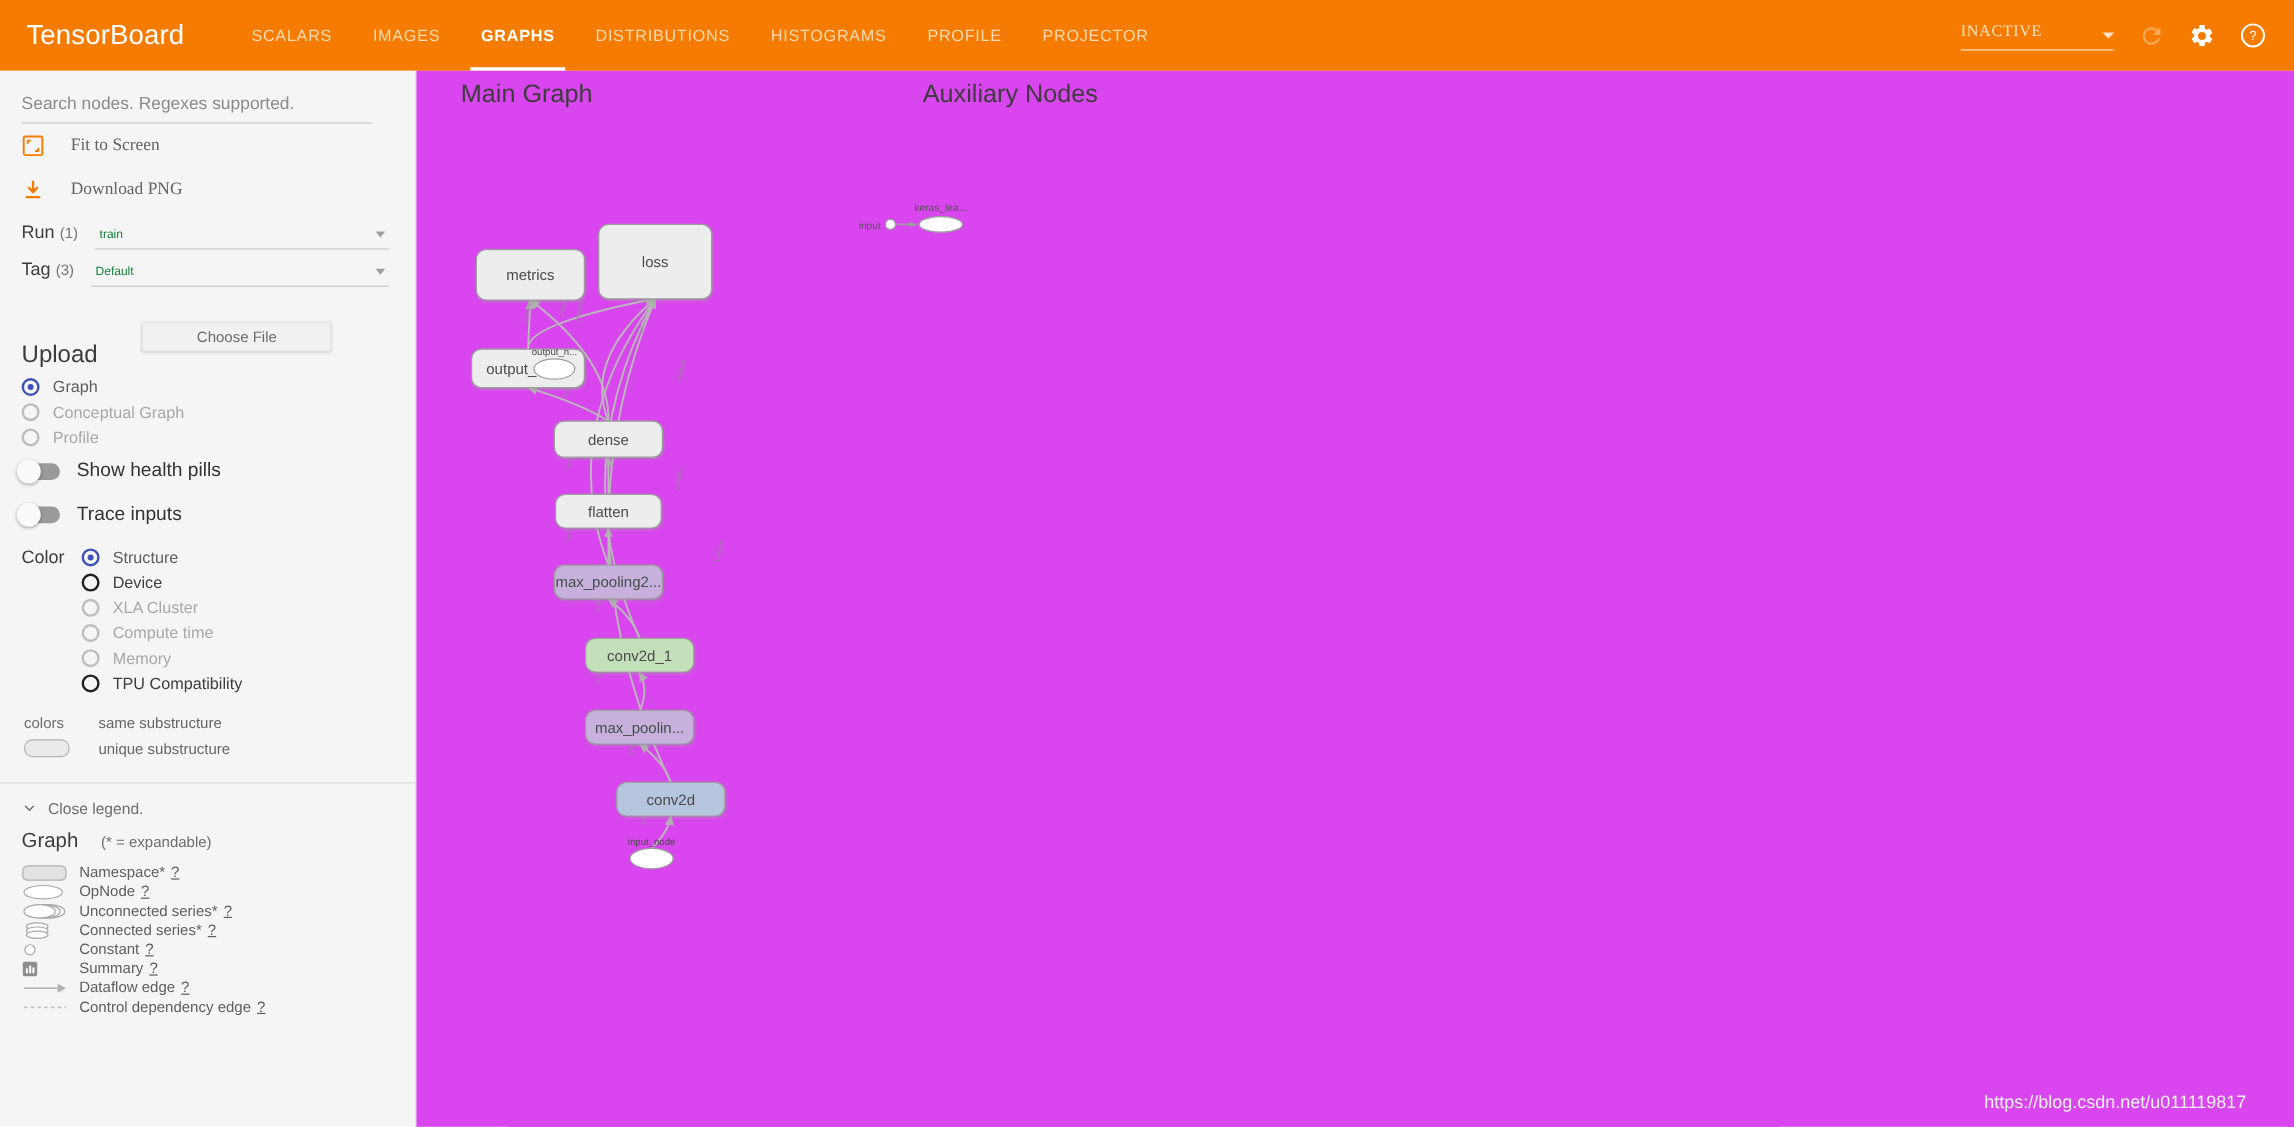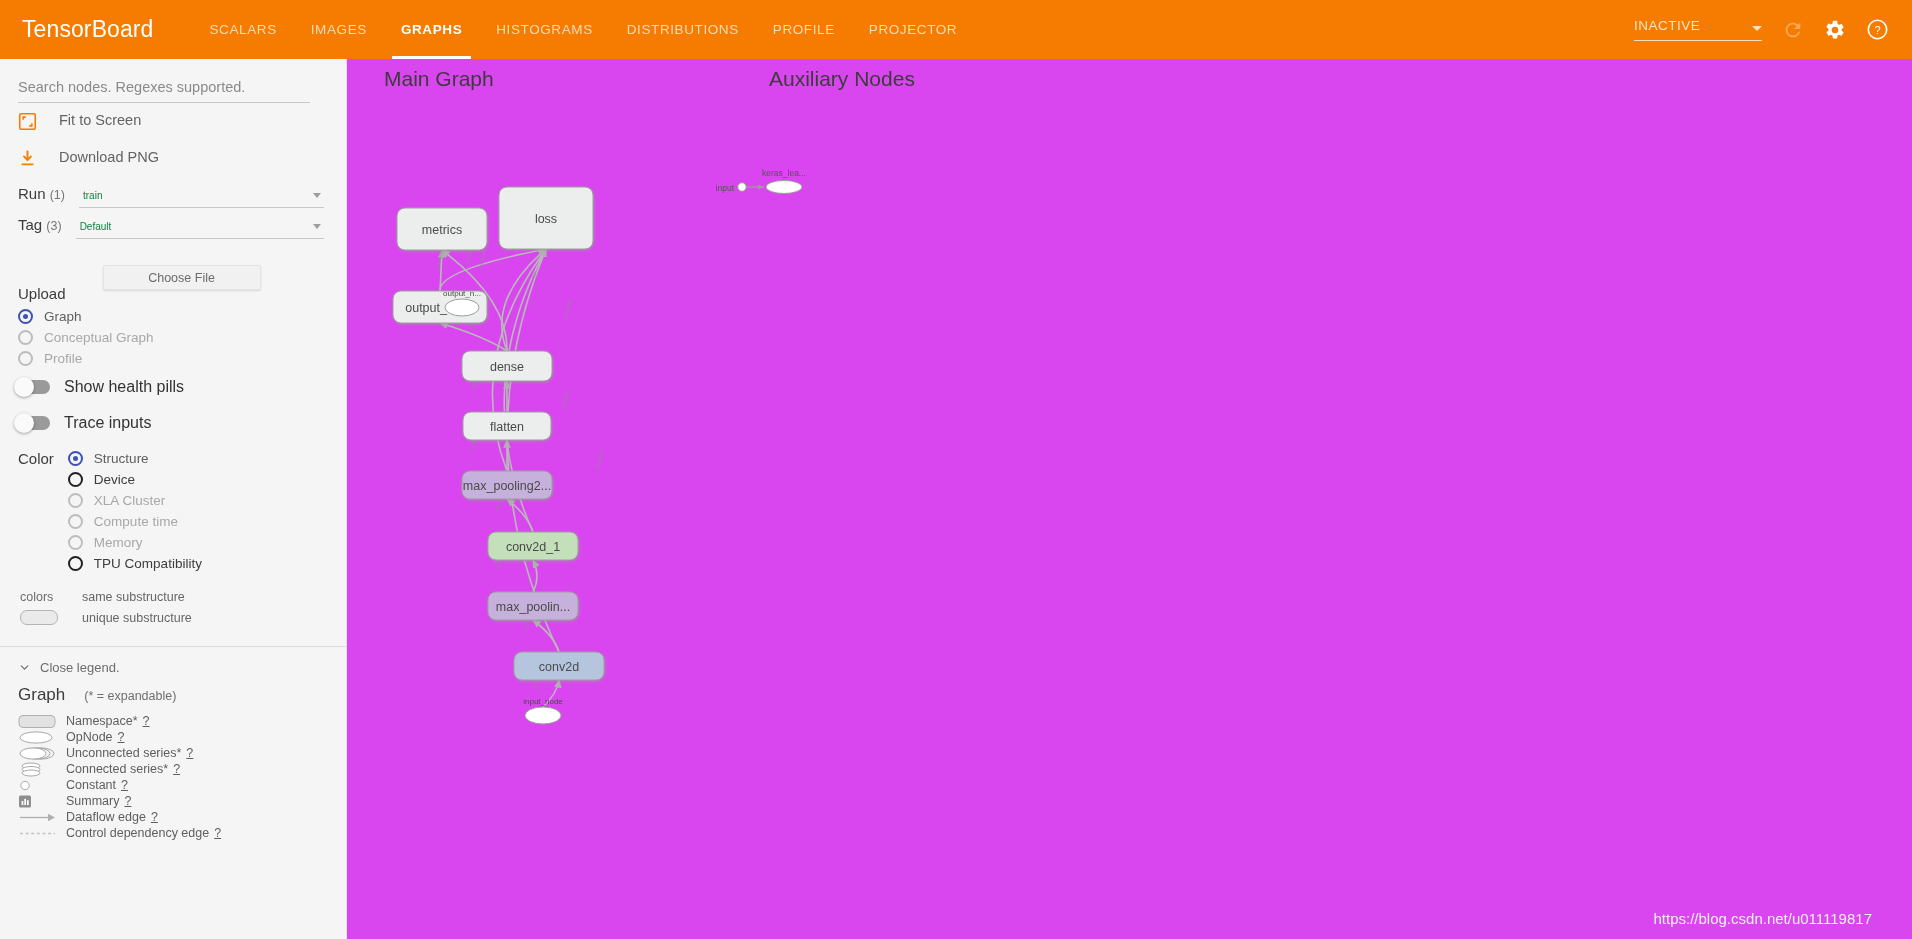--- a/index.html
+++ b/index.html
@@ -52,20 +52,21 @@
   }
   .statusbox {
     position: relative;
     width: 128px; margin-right: 10px;
     border-bottom: 1px solid rgba(255,255,255,.75);
     padding-bottom: 7px;
   }
   .statustext {
     color: #ffe2c2; font-size: 13.5px; letter-spacing: .5px;
     font-weight: 500;
+    font-family: Liberation Serif, serif;
   }
   .caret-tri {
     position: absolute; right: 0; bottom: 9px;
     width: 0; height: 0;
     border-left: 5px solid transparent;
     border-right: 5px solid transparent;
     border-top: 5px solid #ffe2c2;
   }
   .iconbtn {
     width: 42px; height: 42px;
@@ -88,23 +89,24 @@
     border: none; border-bottom: 1px solid #c8c8c8;
     background: transparent;
     font-family: "Liberation Sans", sans-serif;
     font-size: 14.5px; color: #555;
     padding: 2px 0 7px 0;
     outline: none;
   }
   .search-input::placeholder { color: #8a8a8a; }
 
   .action-row {
-    display: flex; 
+    display: flex; align-items: center;
     padding: 9px 0 9px 18px;
     cursor: pointer;
+    font-family: Liberation Serif, serif;
   }
   .action-row .lbl { font-size: 14.5px; color: #636363; margin-left: 22px; }
 
   .field-row { display: flex; align-items: flex-end; padding: 8px 22px 0 18px; }
   .field-label { font-size: 15px; color: #3c3c3c; white-space: nowrap; padding-bottom: 6px; }
   .field-label .cnt { font-size: 12.5px; color: #757575; }
   .select-shell {
     position: relative; flex: 1; margin-left: 14px;
     border-bottom: 1px solid #c8c8c8;
     padding: 0 0 6px 0;
@@ -112,21 +114,21 @@
   .select-value { font-size: 10px; color: #15803d; padding-left: 4px; }
   .select-caret {
     position: absolute; right: 3px; bottom: 9px;
     width: 0; height: 0;
     border-left: 4.5px solid transparent;
     border-right: 4.5px solid transparent;
     border-top: 5px solid #9e9e9e;
   }
 
   .upload-row { display: flex; align-items: center; padding: 14px 0 4px 18px; }
-  .upload-label { font-size: 15px; color: #3c3c3c; margin-top: 32px; }
+  .upload-label { font-size: 20px; color: #3c3c3c; margin-top: 32px; }
   .choose-file-btn {
     margin-left: 37px;
     width: 158px; height: 25px;
     background: #f1f1f1;
     border: 1px solid #e4e4e4;
     border-radius: 2px;
     box-shadow: 0 1px 2px rgba(0,0,0,.12);
     color: #6b6b6b; font-size: 12.5px;
     display: flex; align-items: center; justify-content: center;
     cursor: pointer;
@@ -218,22 +220,22 @@
 </style>
 </head>
 <body>
 
 <div class="topbar">
   <div class="brand">TensorBoard</div>
   <div class="navtabs" id="nav-tabs">
       <div class="navtab">SCALARS</div>
       <div class="navtab">IMAGES</div>
       <div class="navtab active">GRAPHS</div>
+      <div class="navtab">DISTRIBUTIONS</div>
       <div class="navtab">HISTOGRAMS</div>
-      <div class="navtab">DISTRIBUTIONS</div>
       <div class="navtab">PROFILE</div>
       <div class="navtab">PROJECTOR</div>
     </div>
 
   <div class="topright">
     <div class="statusbox">
       <div class="statustext">INACTIVE</div>
       <div class="caret-tri"></div>
     </div>
 

